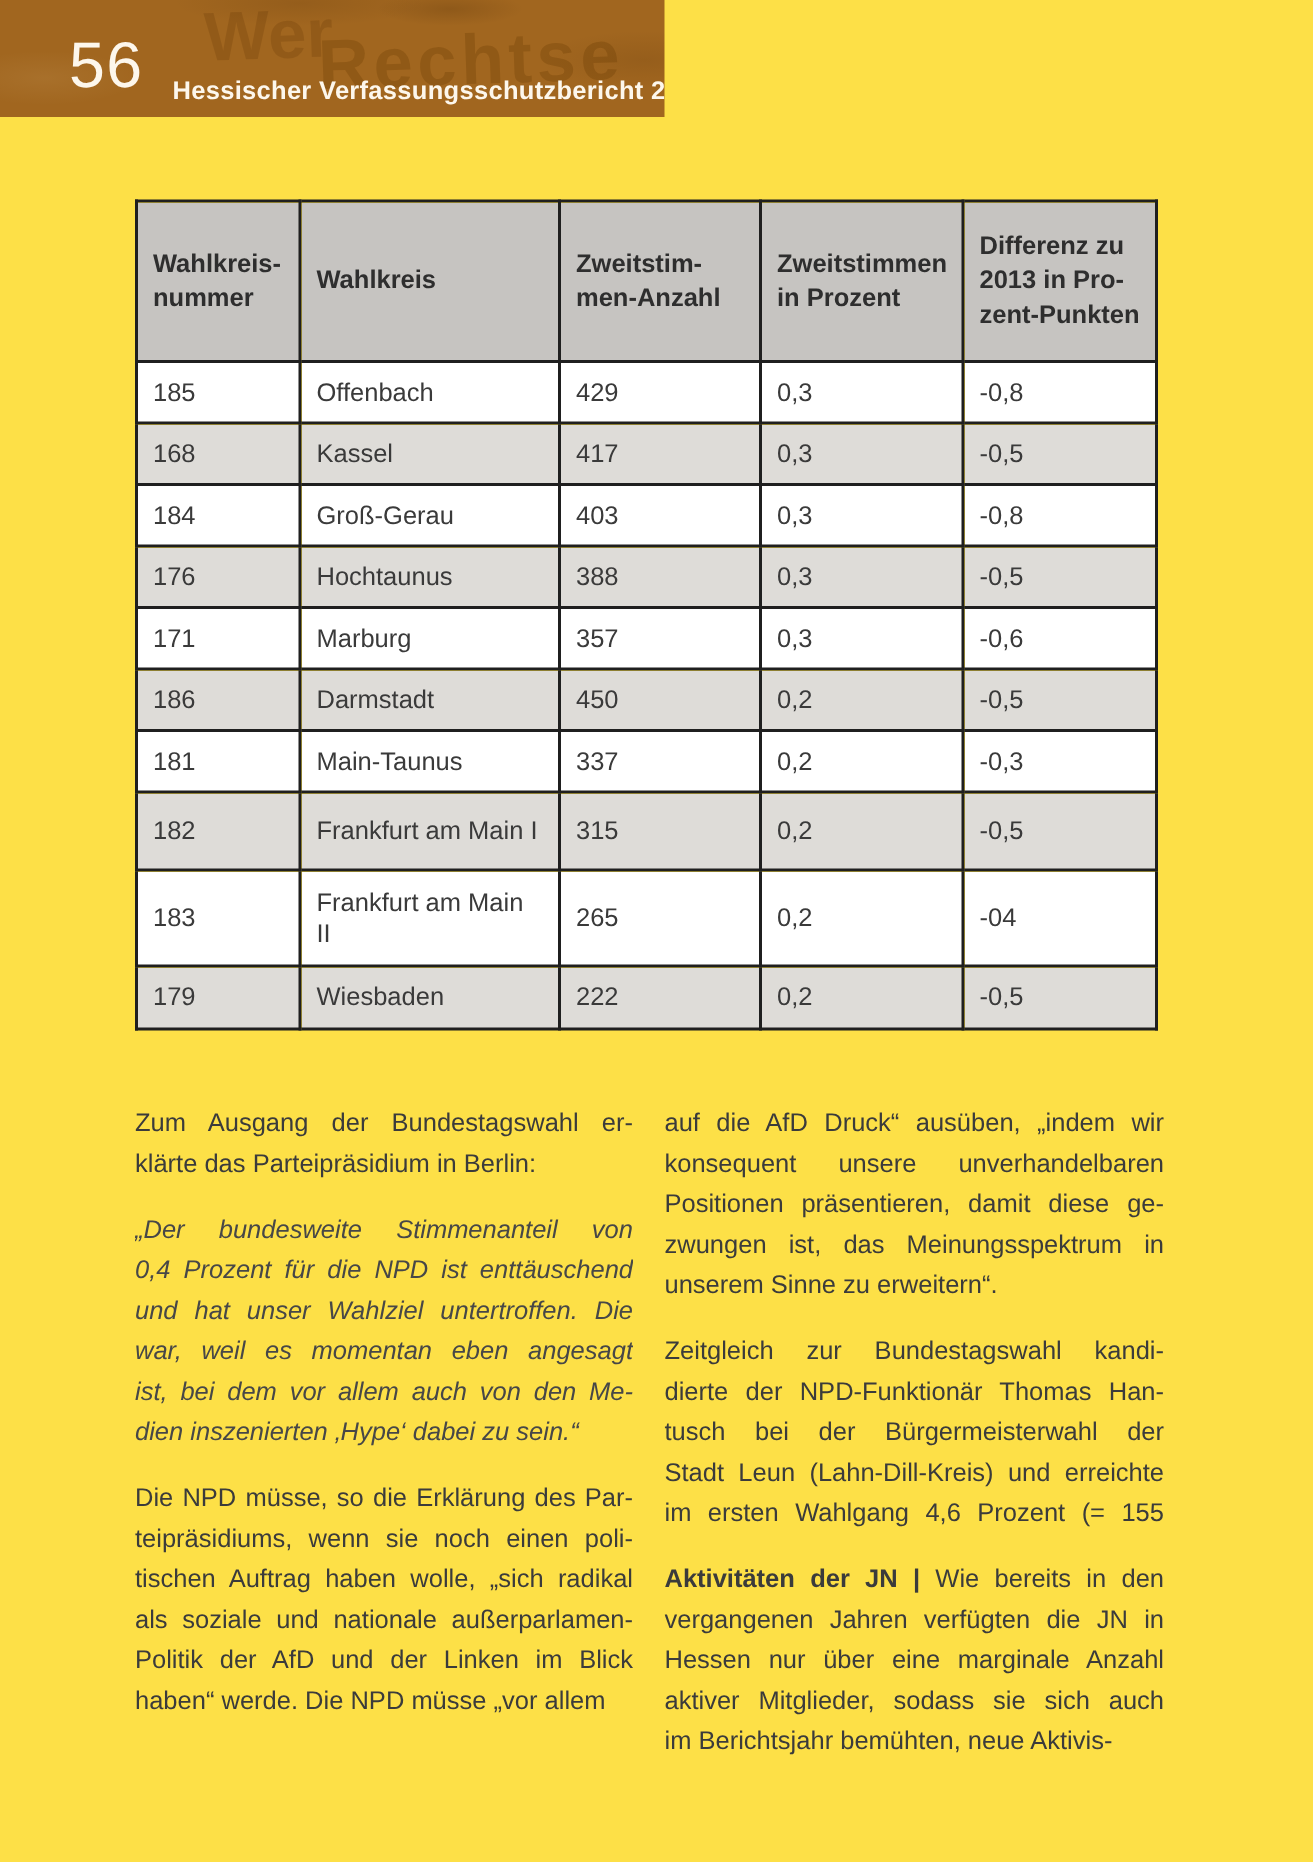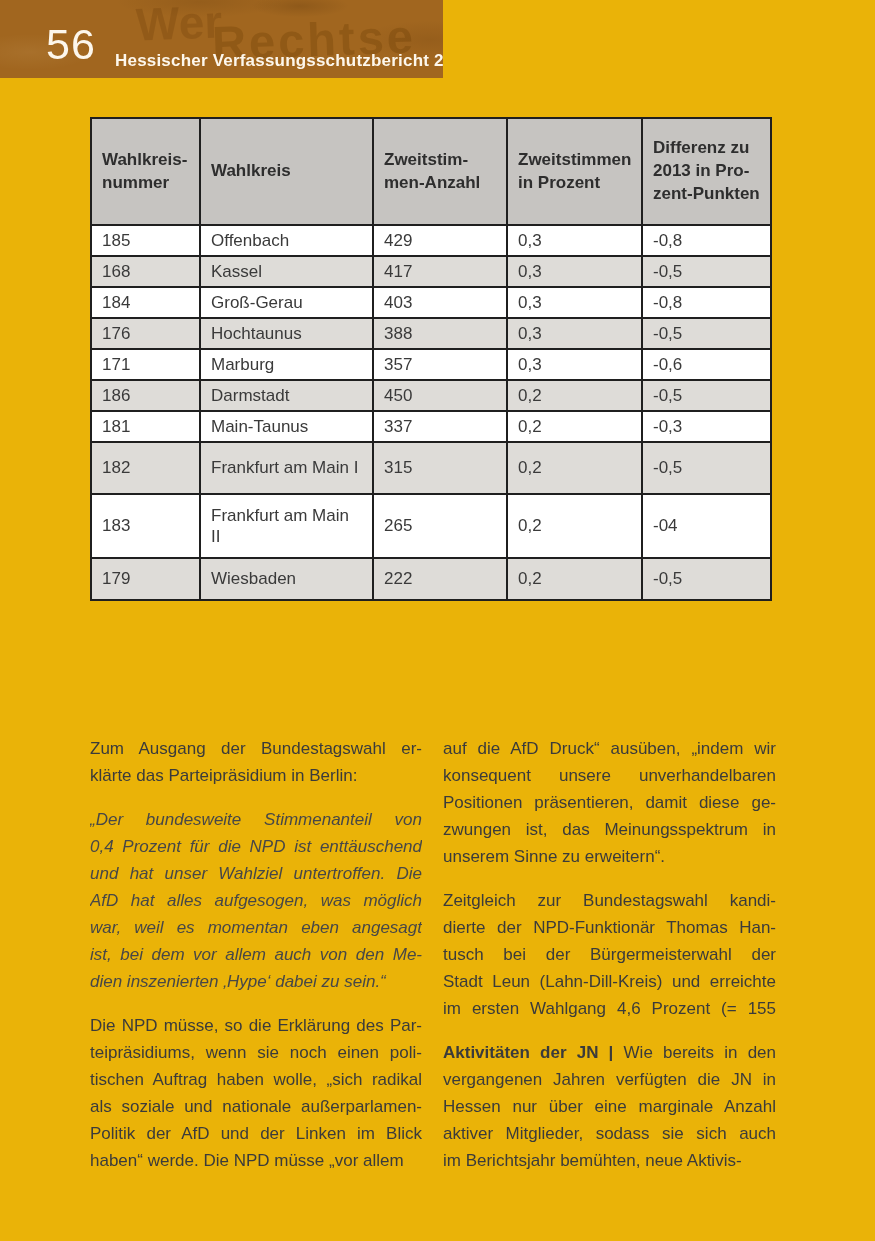--- a/index.html
+++ b/index.html
@@ -1,17 +1,17 @@
 <!DOCTYPE html>
 <html style="--band-brown: #a1661f; --title-cream: #fdf7ec; --header-row-gray: #c6c4c1; --alt-row-gray: #dedcd8; --table-border: #1f1f1f; --body-text: #3b3b3b;"><head>
 <meta charset="utf-8">
 <style>
   html,body{margin:0;padding:0;background:#fff;}
   .page{
-    position:relative;width:875px;height:1241px;background:#eab308;
+    position:relative;width:875px;height:1241px;background:#fde047;
     font-family:"Liberation Sans",sans-serif;overflow:hidden;
   }
   
   .band{
     position:absolute;left:0;top:0;width:443px;height:78px;
     background:var(--band-brown,#a1661f);overflow:hidden;
   }
   .band-smudge{
     position:absolute;left:0;top:0;right:0;bottom:0;
     background:
@@ -26,34 +26,34 @@
   .page-num{
     position:absolute;left:46px;top:20px;font-size:43px;font-weight:normal;
     color:var(--title-cream,#fdf7ec);letter-spacing:1px;
   }
   .band-title{
     position:absolute;left:115px;top:51px;font-size:17px;font-weight:bold;
     color:var(--title-cream,#fdf7ec);letter-spacing:.2px;white-space:nowrap;
   }
   
   .results{
-    position:absolute;left:90px;top:117px;width:680px;
+    position:absolute;left:90px;top:133px;width:680px;
     border-collapse:collapse;table-layout:fixed;color:#3a3a3a;
   }
   .results col.c1{width:109px}.results col.c2{width:173px}.results col.c3{width:134px}
   .results col.c4{width:135px}.results col.c5{width:129px}
   .results th,.results td{
     border:2px solid var(--table-border,#1f1f1f);
     padding:0 2px 0 10px;vertical-align:middle;text-align:left;
     white-space:pre-line;overflow:hidden;
   }
   .results thead tr{height:107px;background:var(--header-row-gray,#c6c4c1);}
   .results th{font-size:17px;font-weight:bold;color:#2e2e2e;line-height:1.35;}
   .results td{font-size:17px;line-height:1.25;}
-  .results tbody tr{height:31px;background:#ffffff;}
+  .results tbody tr{height:41px;background:#ffffff;}
   .results tbody tr:nth-child(even){background:var(--alt-row-gray,#dedcd8);}
   .results tbody tr:nth-child(8){height:52px;}
   .results tbody tr:nth-child(9){height:64px;margin-left:36px;}
   .results tbody tr:nth-child(10){height:42px;}
   
   .col{position:absolute;top:735px;font-size:17px;line-height:27px;color:var(--body-text,#3b3b3b);}
   .col-left{left:90px;width:332px;}
   .col-right{left:443px;width:333px;}
   .para{margin:0 0 17px 0;}
   .para.italic{font-style:italic;color:#474747;}
@@ -173,21 +173,20 @@
 
   <div class="col col-left" id="col-left">
       <div class="para">
         <div class="ln">Zum Ausgang der Bundestagswahl er-</div>
         <div class="ln last">klärte das Parteipräsidium in Berlin:</div>
       </div>
       <div class="para italic">
         <div class="ln">„Der bundesweite Stimmenanteil von</div>
         <div class="ln">0,4 Prozent für die NPD ist enttäuschend</div>
         <div class="ln">und hat unser Wahlziel untertroffen. Die</div>
-        <div class="ln">AfD hat alles aufgesogen, was möglich</div>
         <div class="ln">war, weil es momentan eben angesagt</div>
         <div class="ln">ist, bei dem vor allem auch von den Me-</div>
         <div class="ln last">dien inszenierten ‚Hype‘ dabei zu sein.“</div>
       </div>
       <div class="para">
         <div class="ln">Die NPD müsse, so die Erklärung des Par-</div>
         <div class="ln">teipräsidiums, wenn sie noch einen poli-</div>
         <div class="ln">tischen Auftrag haben wolle, „sich radikal</div>
         <div class="ln">als soziale und nationale außerparlamen-</div>
         <div class="ln">Politik der AfD und der Linken im Blick</div>

